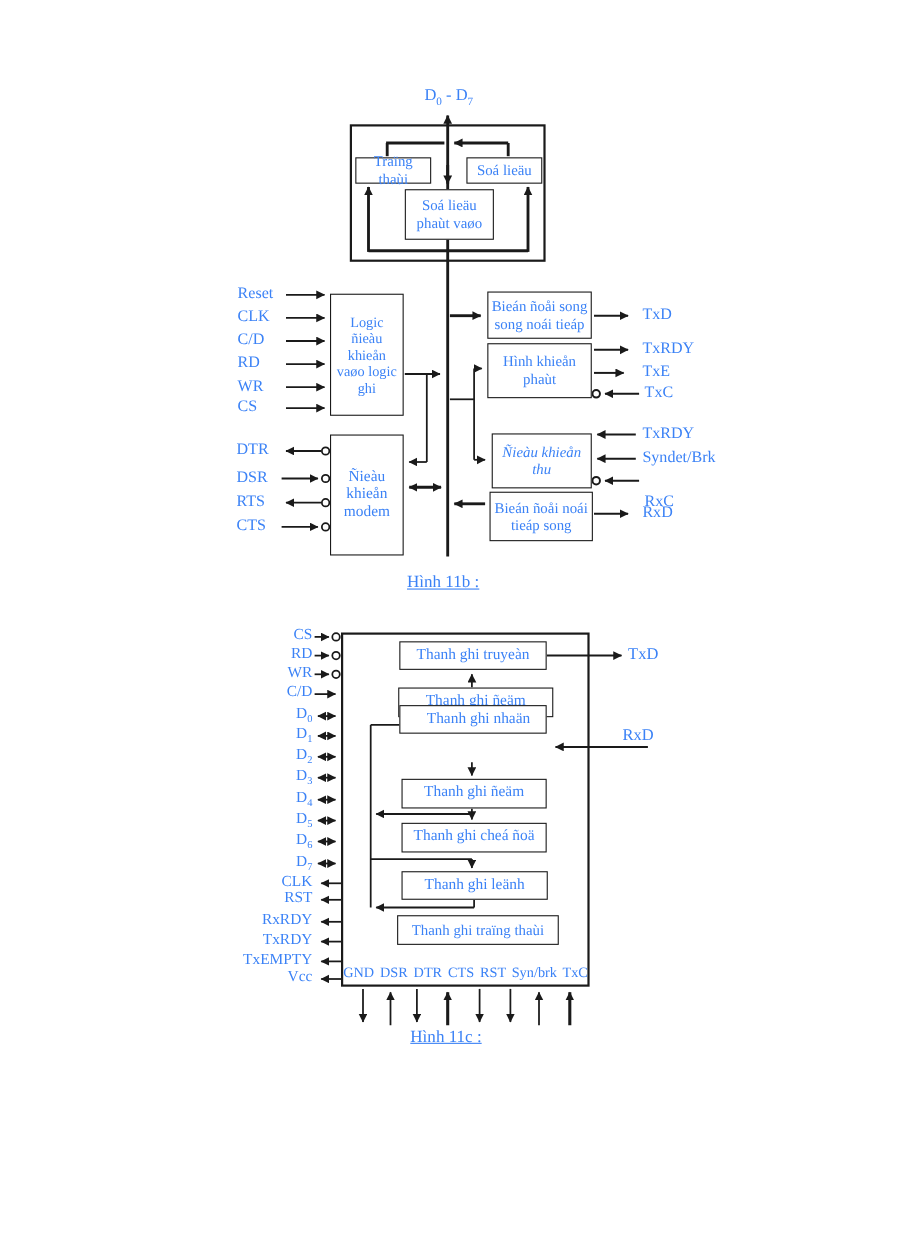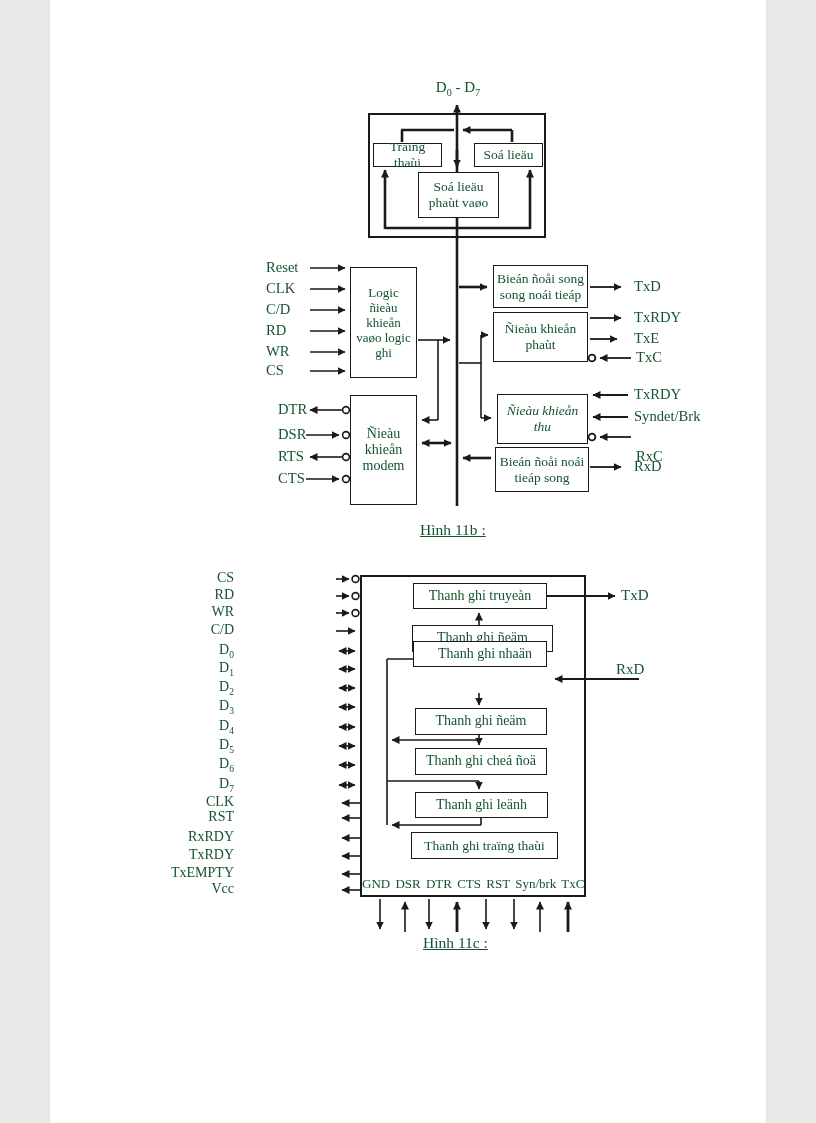--- a/index.html
+++ b/index.html
@@ -1,25 +1,25 @@
 <!DOCTYPE html>
 <html><head>
 <meta charset="utf-8">
 <style>
   html,body{margin:0;padding:0;background:#e8e8e8;}
-  #page{position:relative;width:716px;height:1123px;background:#ffffff;margin:0 auto;
-        font-family:"Liberation Serif","DejaVu Serif",serif;color:#14532d;overflow:hidden;}
+  #page{position:relative;width:816px;height:1123px;background:#ffffff;margin:0 auto;
+        font-family:"Liberation Serif","DejaVu Serif",serif;color:#3b82f6;overflow:hidden;}
   #wires{position:absolute;left:0;top:0;z-index:1;}
   .box{position:absolute;border:1.6px solid #1a1a1a;background:#ffffff;z-index:2;
        display:flex;align-items:center;justify-content:center;text-align:center;
        line-height:1.16;font-size:13.5px;padding:1px 2px;box-sizing:border-box;}
   .frame{position:absolute;border:2px solid #1a1a1a;background:transparent;z-index:1;box-sizing:border-box;}
   .lbl{position:absolute;z-index:3;white-space:nowrap;font-size:15px;line-height:1.1;}
   .f1pin{left:216px;font-size:14.6px;}
-  .f1mpin{left:215px;font-size:14.6px;margin-left:13px;}
+  .f1mpin{left:215px;font-size:14.6px;}
   .f1rpin{left:584px;font-size:14.6px;}
   .f2pin{right:532px;text-align:right;font-size:14px;}
   .caption{font-size:15.5px;text-decoration:underline;}
   sub{font-size:0.68em;line-height:0;}
   .buslabel{position:absolute;z-index:3;font-size:15px;}
 </style>
 </head>
 <body>
 
 <div id="page">
@@ -183,21 +183,21 @@
 
   <div class="lbl f1mpin" style="top:401px;"><span>DTR</span></div>
   <div class="lbl f1mpin" style="top:426px;"><span>DSR</span></div>
   <div class="lbl f1mpin" style="top:448px;"><span>RTS</span></div>
   <div class="lbl f1mpin" style="top:470px;"><span>CTS</span></div>
 
   <div class="box" style="left:443px;top:265px;width:95px;height:43px;justify-content:center;">
     <span>Bieán ñoåi song song noái tieáp</span>
     </div>
   <div class="box" style="left:443px;top:312px;width:95px;height:50px;">
-    <span>Ñieàu khieån phaùt</span>
+    <span>Hình khieån phaùt</span>
     </div>
   <div class="box" style="left:447px;top:394px;width:91px;height:50px;font-style:italic;">
     <span>Ñieàu khieån thu</span>
     </div>
   <div class="box" style="left:445px;top:447px;width:94px;height:45px;">
     <span>Bieán ñoåi noái tieáp song</span>
     </div>
 
   <div class="lbl f1rpin" style="top:278px;"><span>TxD</span></div>
   <div class="lbl f1rpin" style="top:309px;"><span>TxRDY</span></div>

